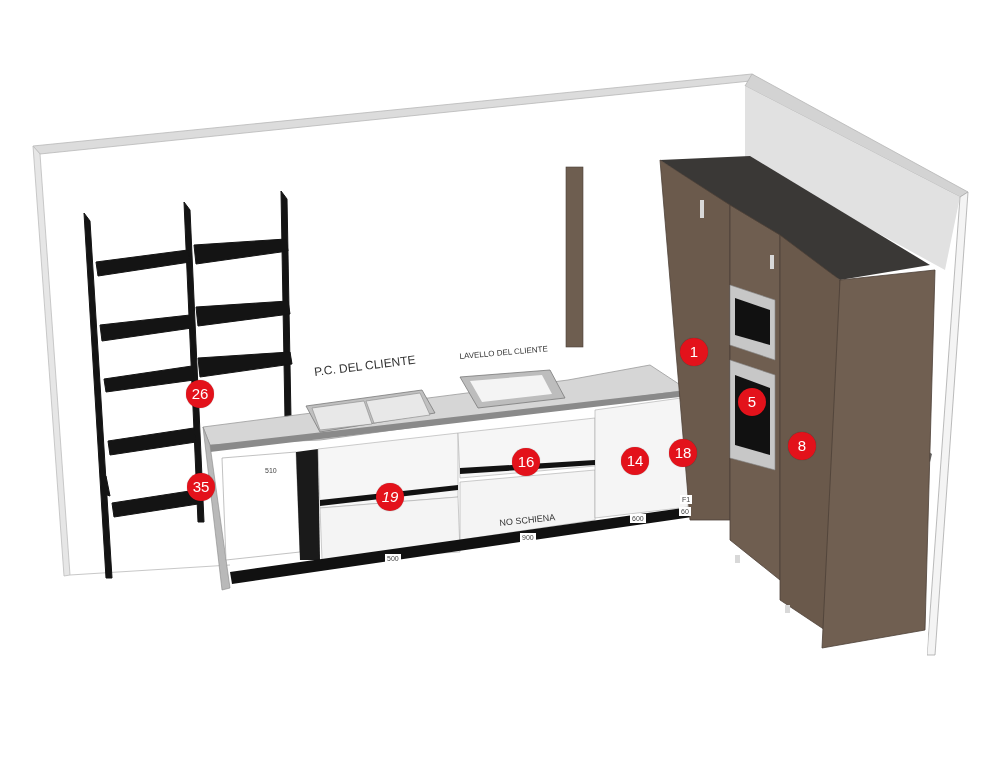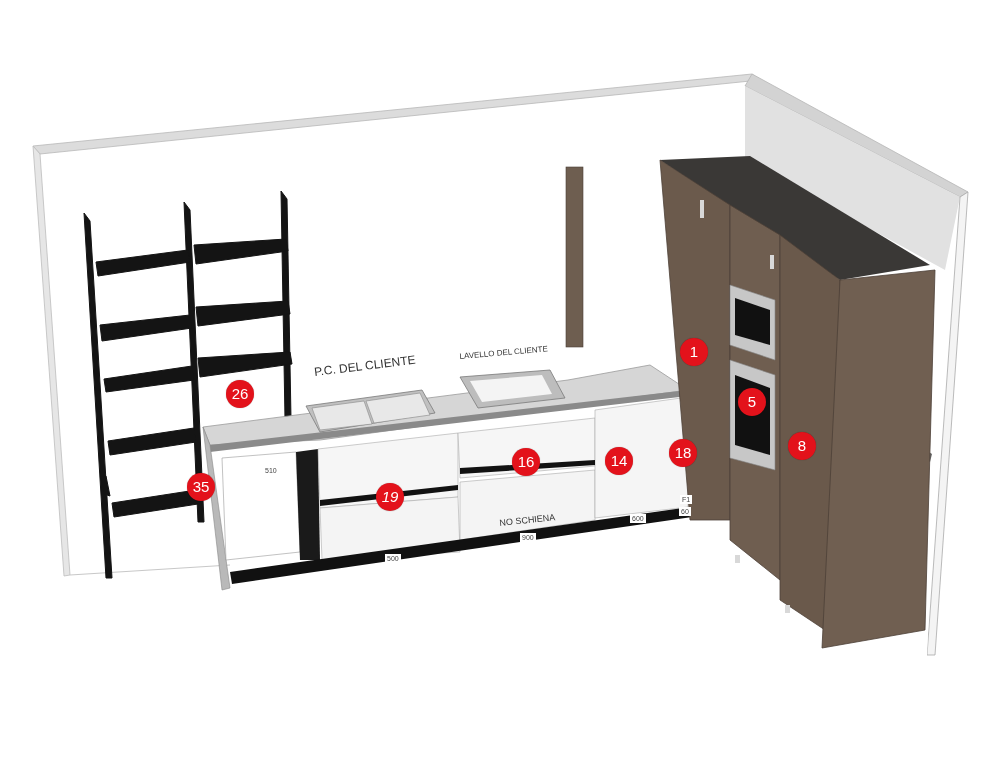--- a/index.html
+++ b/index.html
@@ -113,18 +113,18 @@
   <div class="dim" style="left:520px;top:533px;">900</div>
   <div class="dim" style="left:630px;top:514px;">600</div>
   <div class="dim" style="left:680px;top:495px;">F1</div>
   <div class="dim" style="left:679px;top:507px;">60</div>
 
   
   <div class="marker" style="left:680px;top:338px;">1</div>
   <div class="marker" style="left:738px;top:388px;">5</div>
   <div class="marker" style="left:788px;top:432px;">8</div>
   <div class="marker" style="left:669px;top:439px;">18</div>
-  <div class="marker" style="left:605px;top:447px;">14</div>
+  <div class="marker" style="left:621px;top:447px;">14</div>
   <div class="marker" style="left:512px;top:448px;">16</div>
   <div class="marker" style="left:376px;top:483px;font-style:italic;">19</div>
   <div class="marker" style="left:187px;top:473px;">35</div>
-  <div class="marker" style="left:186px;top:380px;margin-left:40px;">26</div>
+  <div class="marker" style="left:186px;top:380px;">26</div>
 </div>
 
 </body></html>

